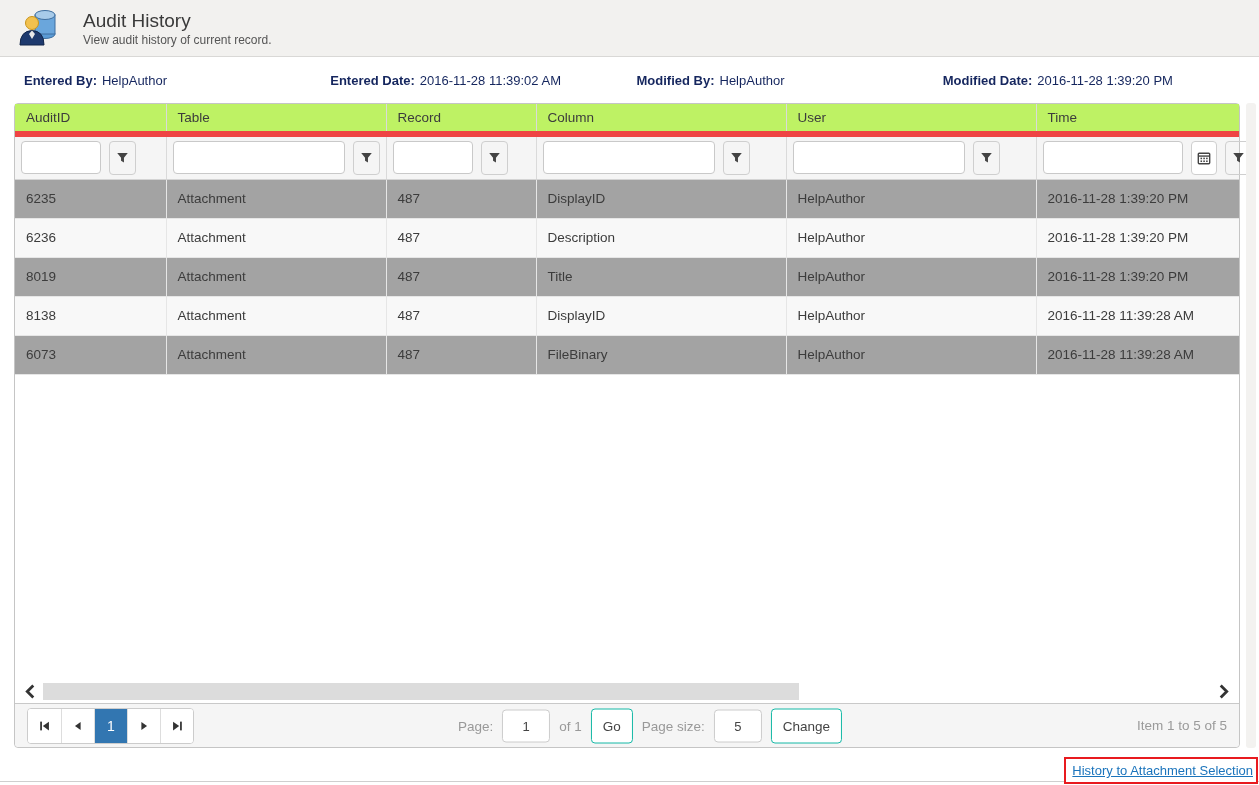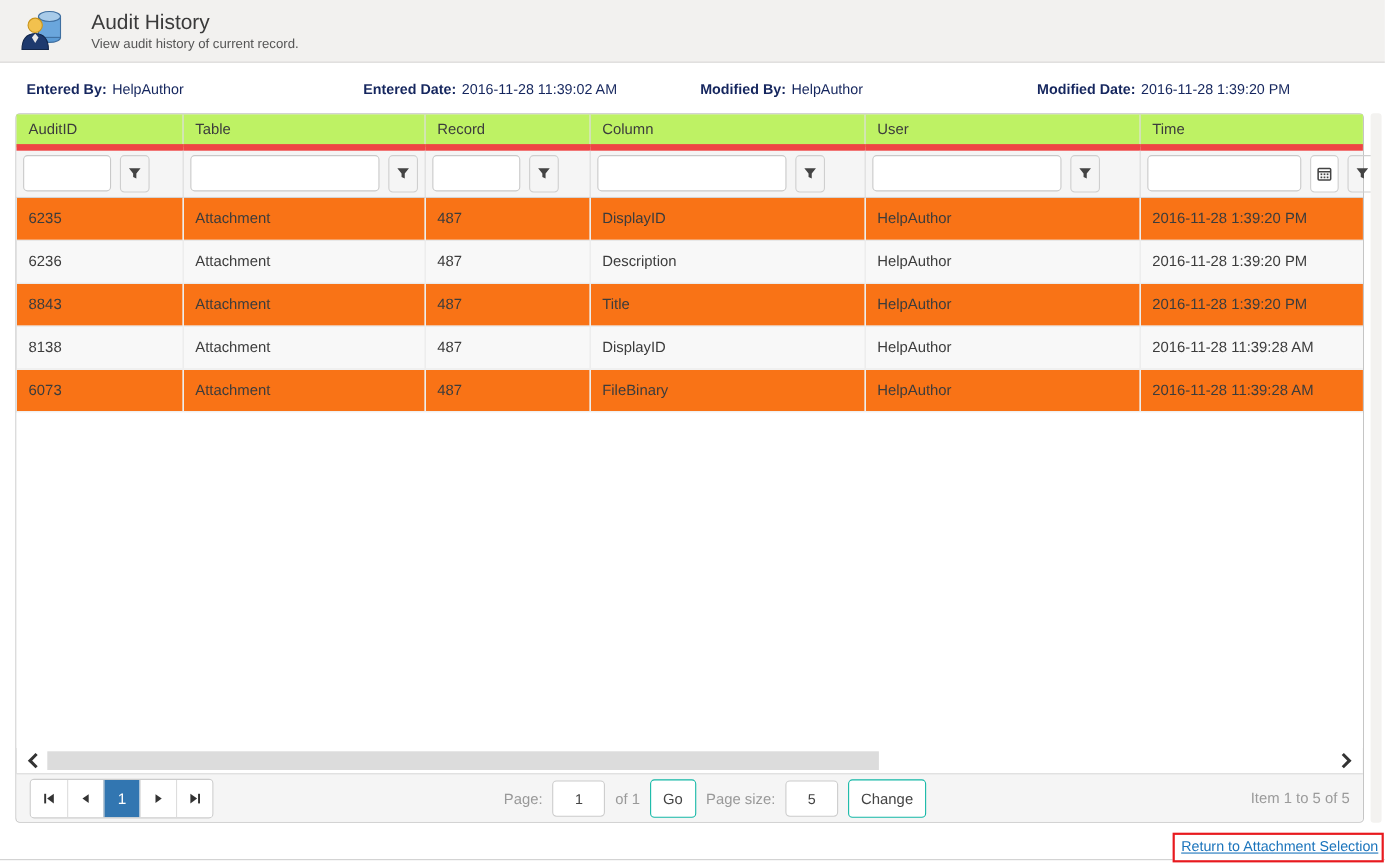--- a/index.html
+++ b/index.html
@@ -50,21 +50,21 @@
     vertical-align:middle; font-family:"Liberation Sans",sans-serif;
   }
   .f-btn {
     width:27px; height:34px; border:1px solid #cfcfcf; border-radius:4px;
     background:transparent; display:inline-flex; align-items:center; justify-content:center;
     vertical-align:middle; margin-left:4px; cursor:pointer;
   }
   .f-btn.cal { background:#fff; width:26px; }
   tbody td {
     height:39px; padding:0 11px; font-size:13.5px; color:#3c3c3c;
-    border-bottom:1px solid #e6e6e6; background:#f97316; overflow:hidden; white-space:nowrap;
+    border-bottom:1px solid #e6e6e6; background:#a3a3a3; overflow:hidden; white-space:nowrap;
   }
   tbody td + td { border-left:1px solid #e6e6e6;margin-top:48px; }
   tbody tr.alt td { background:#f8f8f8; }
 
   .grid-empty { flex:1; background:#fff; }
 
   
   .hscroll-row { height:23px; display:flex; align-items:center; padding:0 9px; gap:6px; }
   .h-chevron { width:13px; height:17px; flex:0 0 auto; cursor:pointer; }
   .h-track { flex:1; height:17px; position:relative; background:#fff; }
@@ -234,21 +234,21 @@
         </tr>
         <tr class="alt">
           <td>6236</td>
           <td>Attachment</td>
           <td>487</td>
           <td>Description</td>
           <td>HelpAuthor</td>
           <td>2016-11-28 1:39:20 PM</td>
         </tr>
         <tr>
-          <td>8843</td>
+          <td>8019</td>
           <td>Attachment</td>
           <td>487</td>
           <td>Title</td>
           <td>HelpAuthor</td>
           <td>2016-11-28 1:39:20 PM</td>
         </tr>
         <tr class="alt">
           <td>8138</td>
           <td>Attachment</td>
           <td>487</td>
@@ -316,16 +316,16 @@
       <span>Page size:</span>
       <input class="pg-input" value="5" style="">
       <button class="pg-btn">Change</button>
     </div>
 
     <span class="item-status">Item 1 to 5 of 5</span>
   </div>
 </div>
 
 <div class="return-box">
-  <a class="return-link">Return to Attachment Selection</a>
+  <a class="return-link">History to Attachment Selection</a>
 </div>
 <div class="bottom-rule"></div>
 <div class="v-strip"></div>
 
 </body></html>

